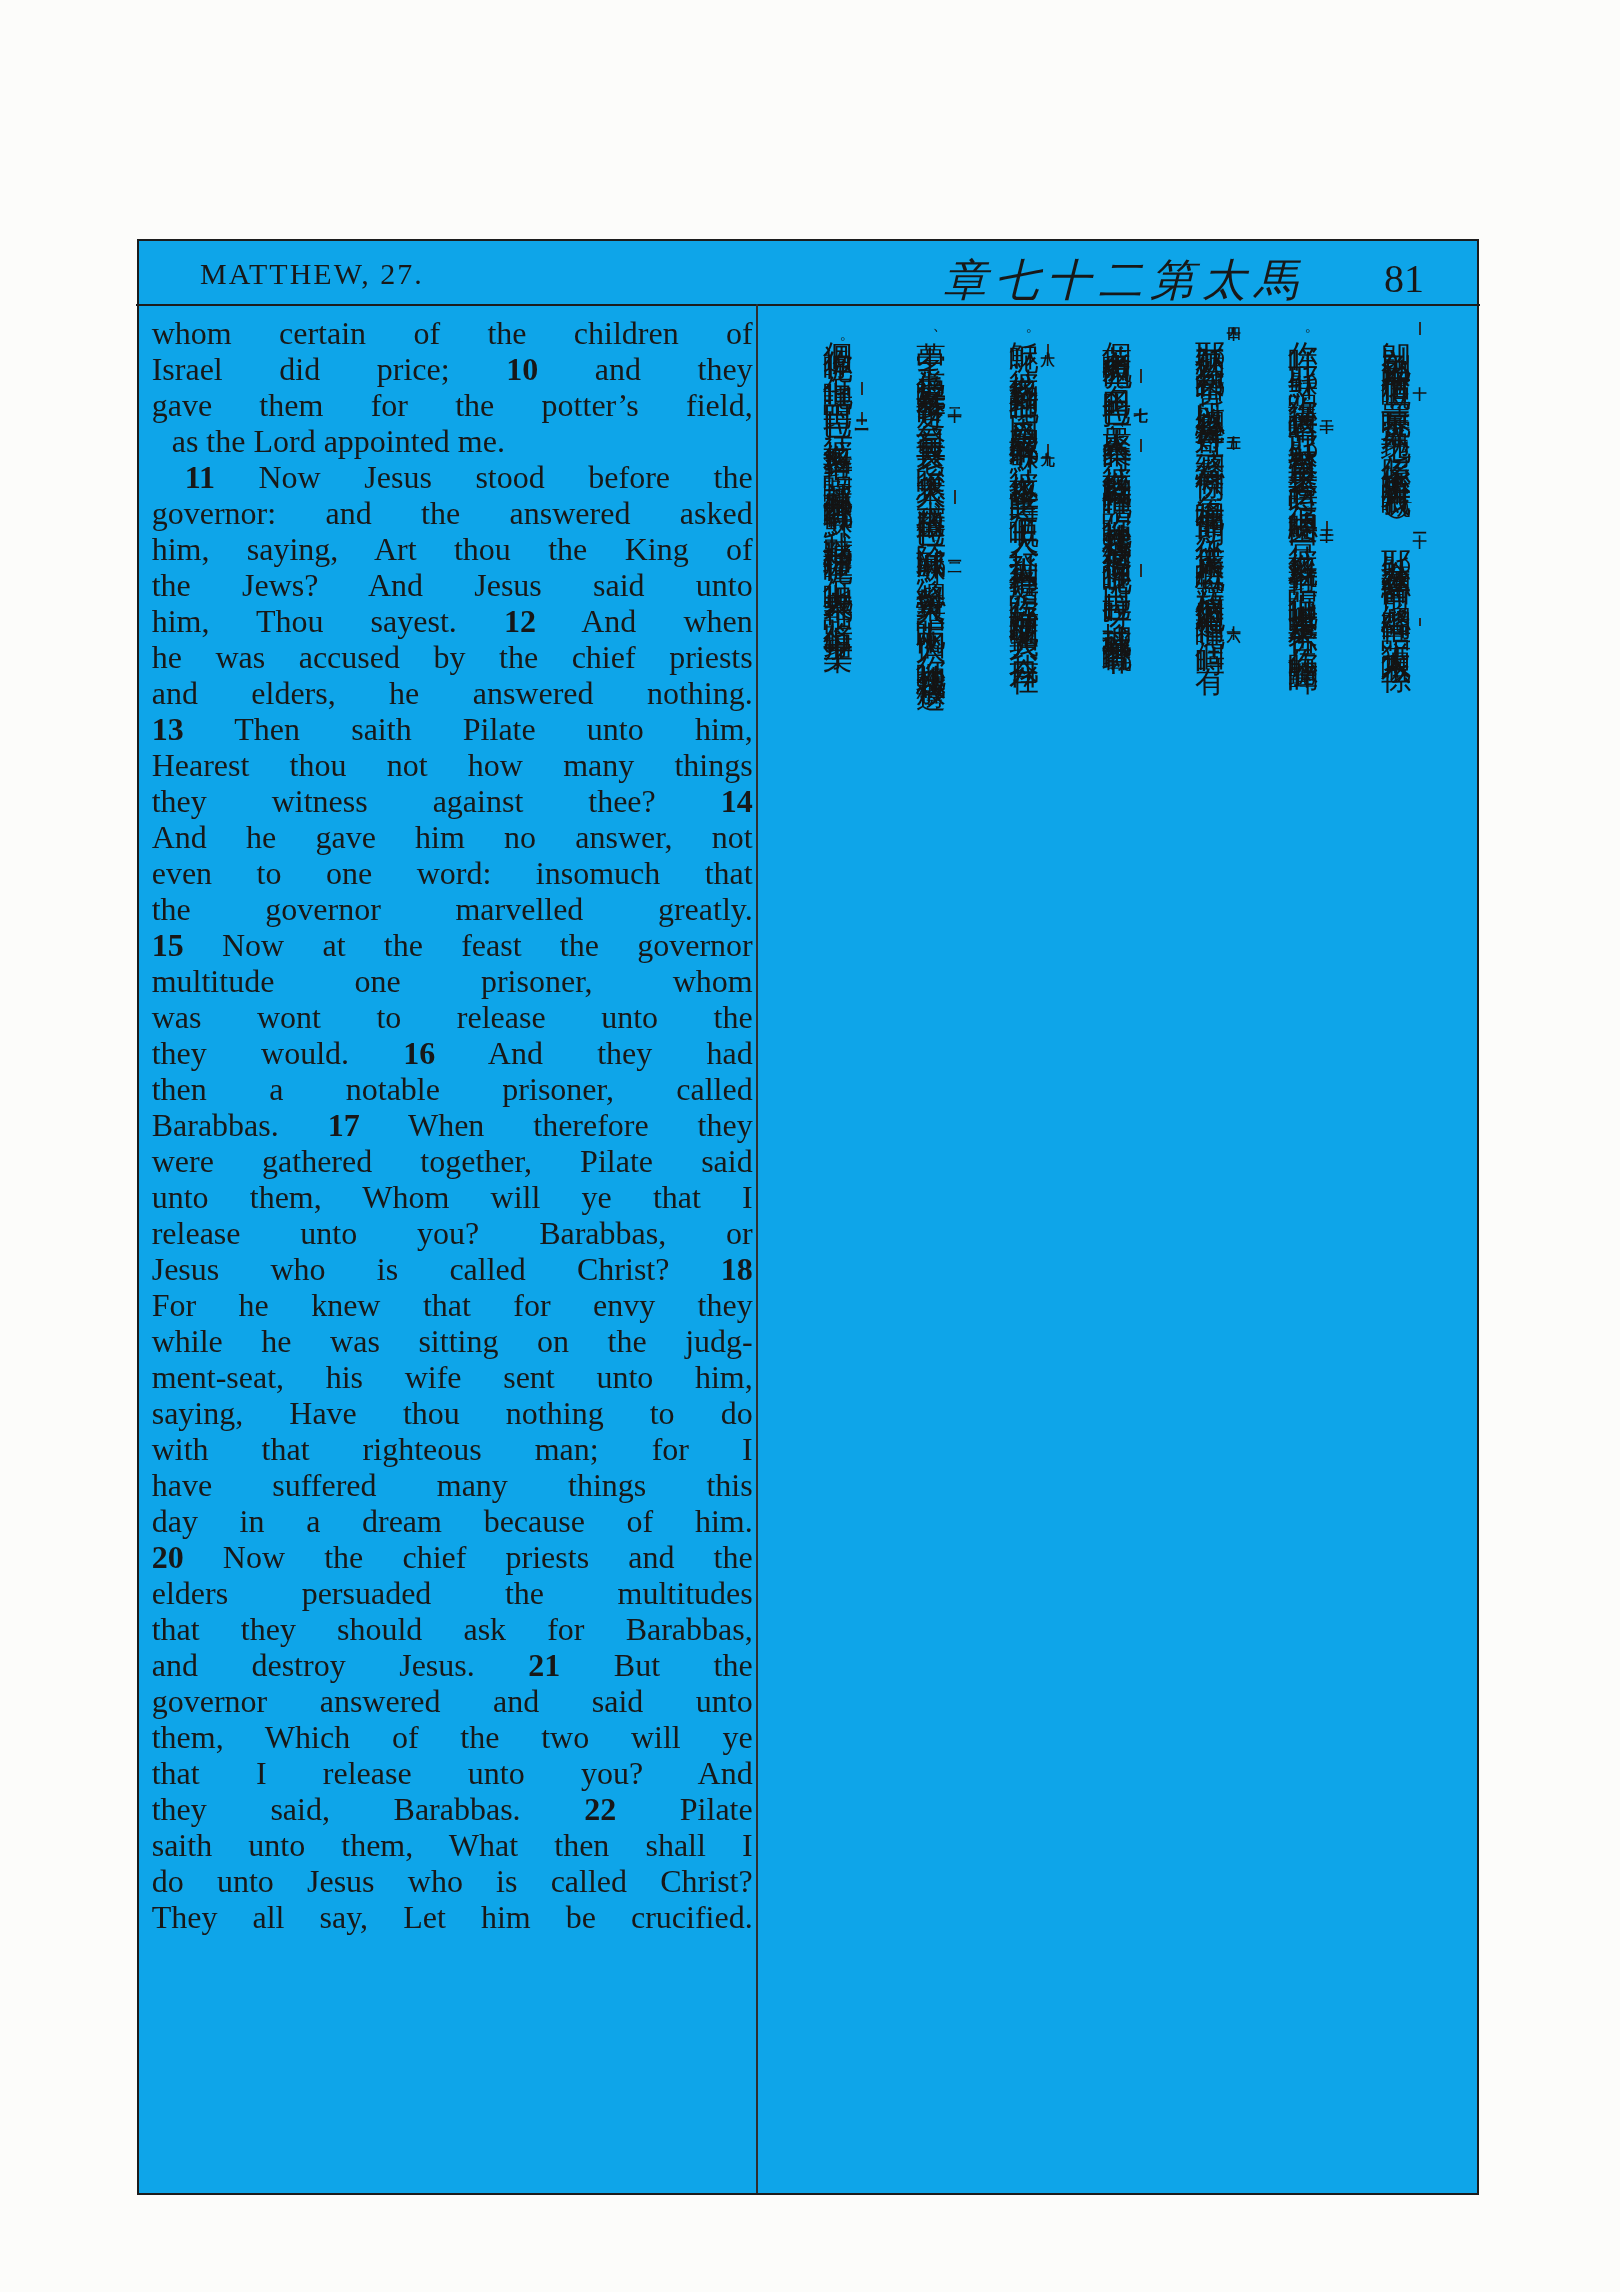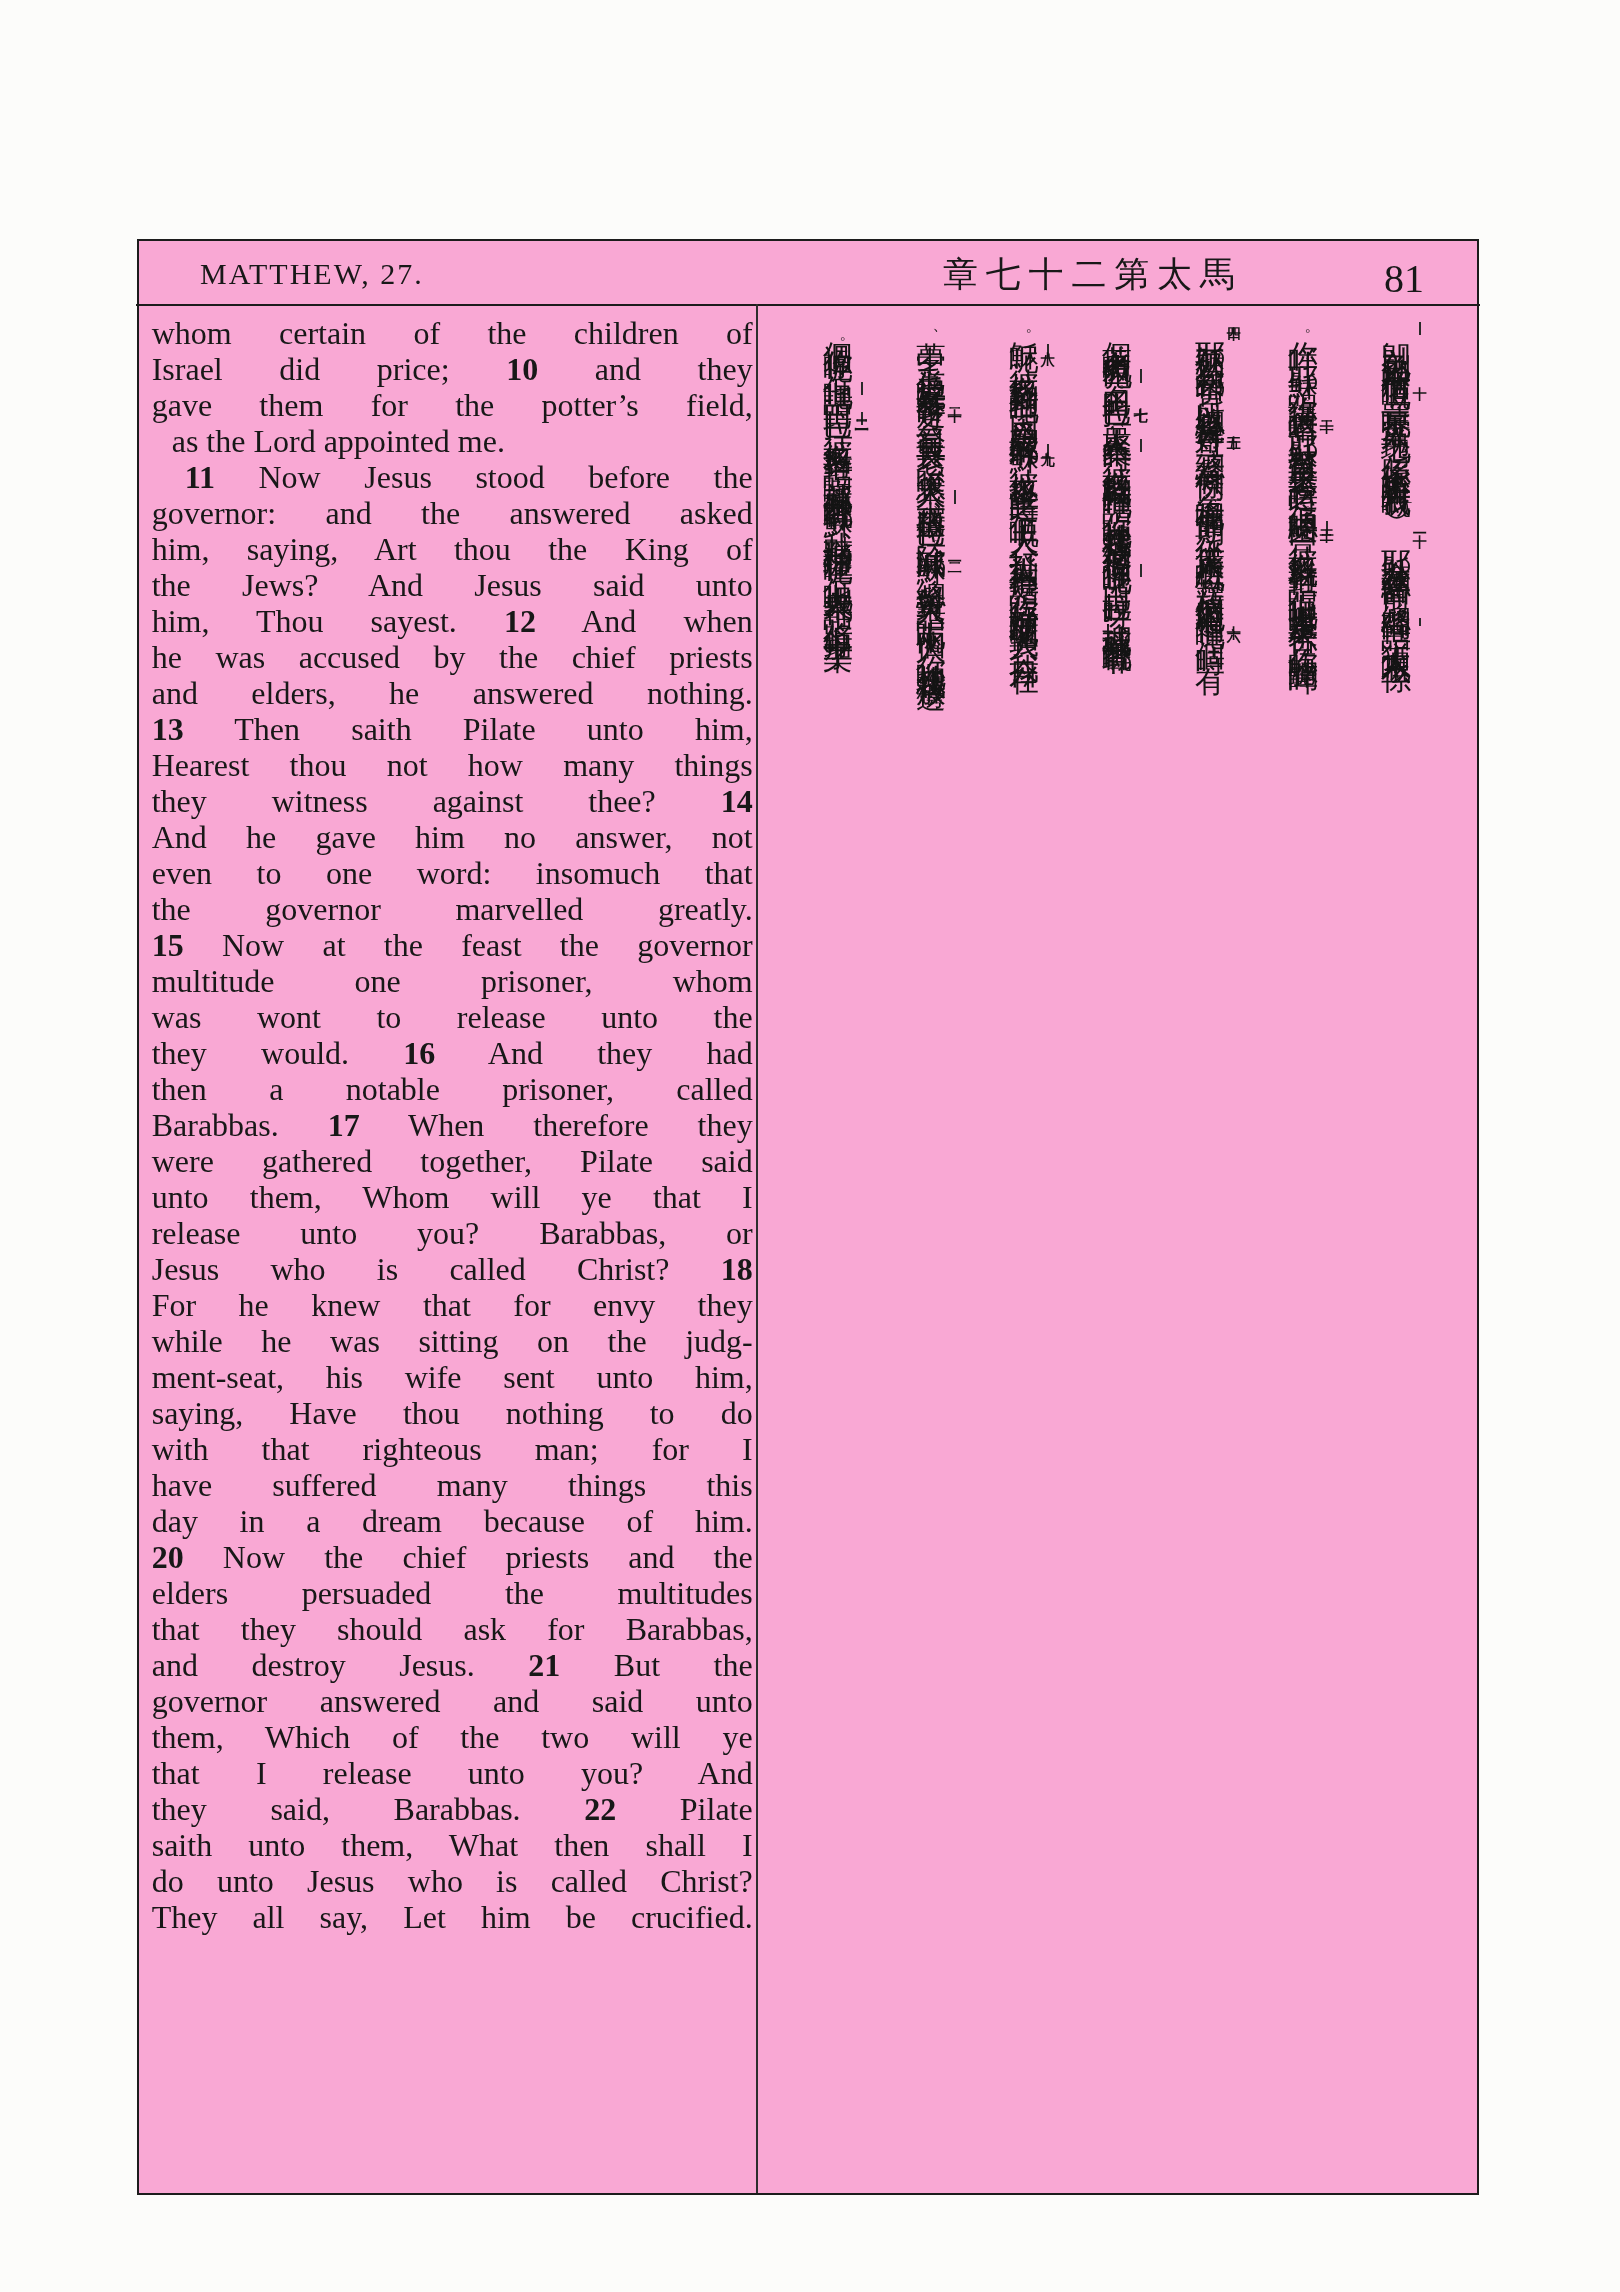--- a/index.html
+++ b/index.html
@@ -1,22 +1,22 @@
 <!DOCTYPE html>
 <html><head>
 <meta charset="utf-8">
 <style>
   html,body{margin:0;padding:0;background:#e9e9e6;}
   .page{position:relative;width:1620px;height:2293px;background:#fcfcfa;overflow:hidden;
         font-family:"Liberation Serif",serif;color:#181818;}
   .frame{position:absolute;left:137px;top:239px;width:1342px;height:1956px;
-         border:2.9px solid #1c1c1c;box-sizing:border-box;background:#f9a8d4;}
+         border:2.9px solid #1c1c1c;box-sizing:border-box;background:#0ea5e9;}
   .hdr-en{position:absolute;left:61px;top:15.7px;font-size:30px;letter-spacing:2px;white-space:nowrap;}
-  .hdr-zh{position:absolute;left:804px;top:9.8px;font-size:35px;letter-spacing:7.8px;white-space:nowrap;
-          font-family:"DejaVu Sans",sans-serif;}
+  .hdr-zh{position:absolute;left:804px;top:9.8px;font-size:44px;letter-spacing:7.8px;white-space:nowrap;
+          font-family:"DejaVu Sans",sans-serif;font-style:italic;}
   .pgnum{position:absolute;right:53px;top:13.7px;font-size:40px;}
   .hdr-rule{position:absolute;left:-2.9px;right:-2.9px;top:63px;border-top:2.9px solid #1c1c1c;}
   .divider{position:absolute;left:617px;top:63px;bottom:0;width:0;border-left:2.5px solid #2e2e2e;}
   .english{position:absolute;left:12.7px;top:74px;width:601px;}
   .eline{font-size:32px;line-height:36px;text-align:justify;text-align-last:justify;
          white-space:normal;}
   .eline.pend{text-align-last:left;margin-left:20px;}
   .eline.indent{text-indent:33px;}
   .eline b{font-weight:700;}
   .chinese{position:absolute;top:63px;right:4.9px;height:1868px;box-sizing:border-box;

